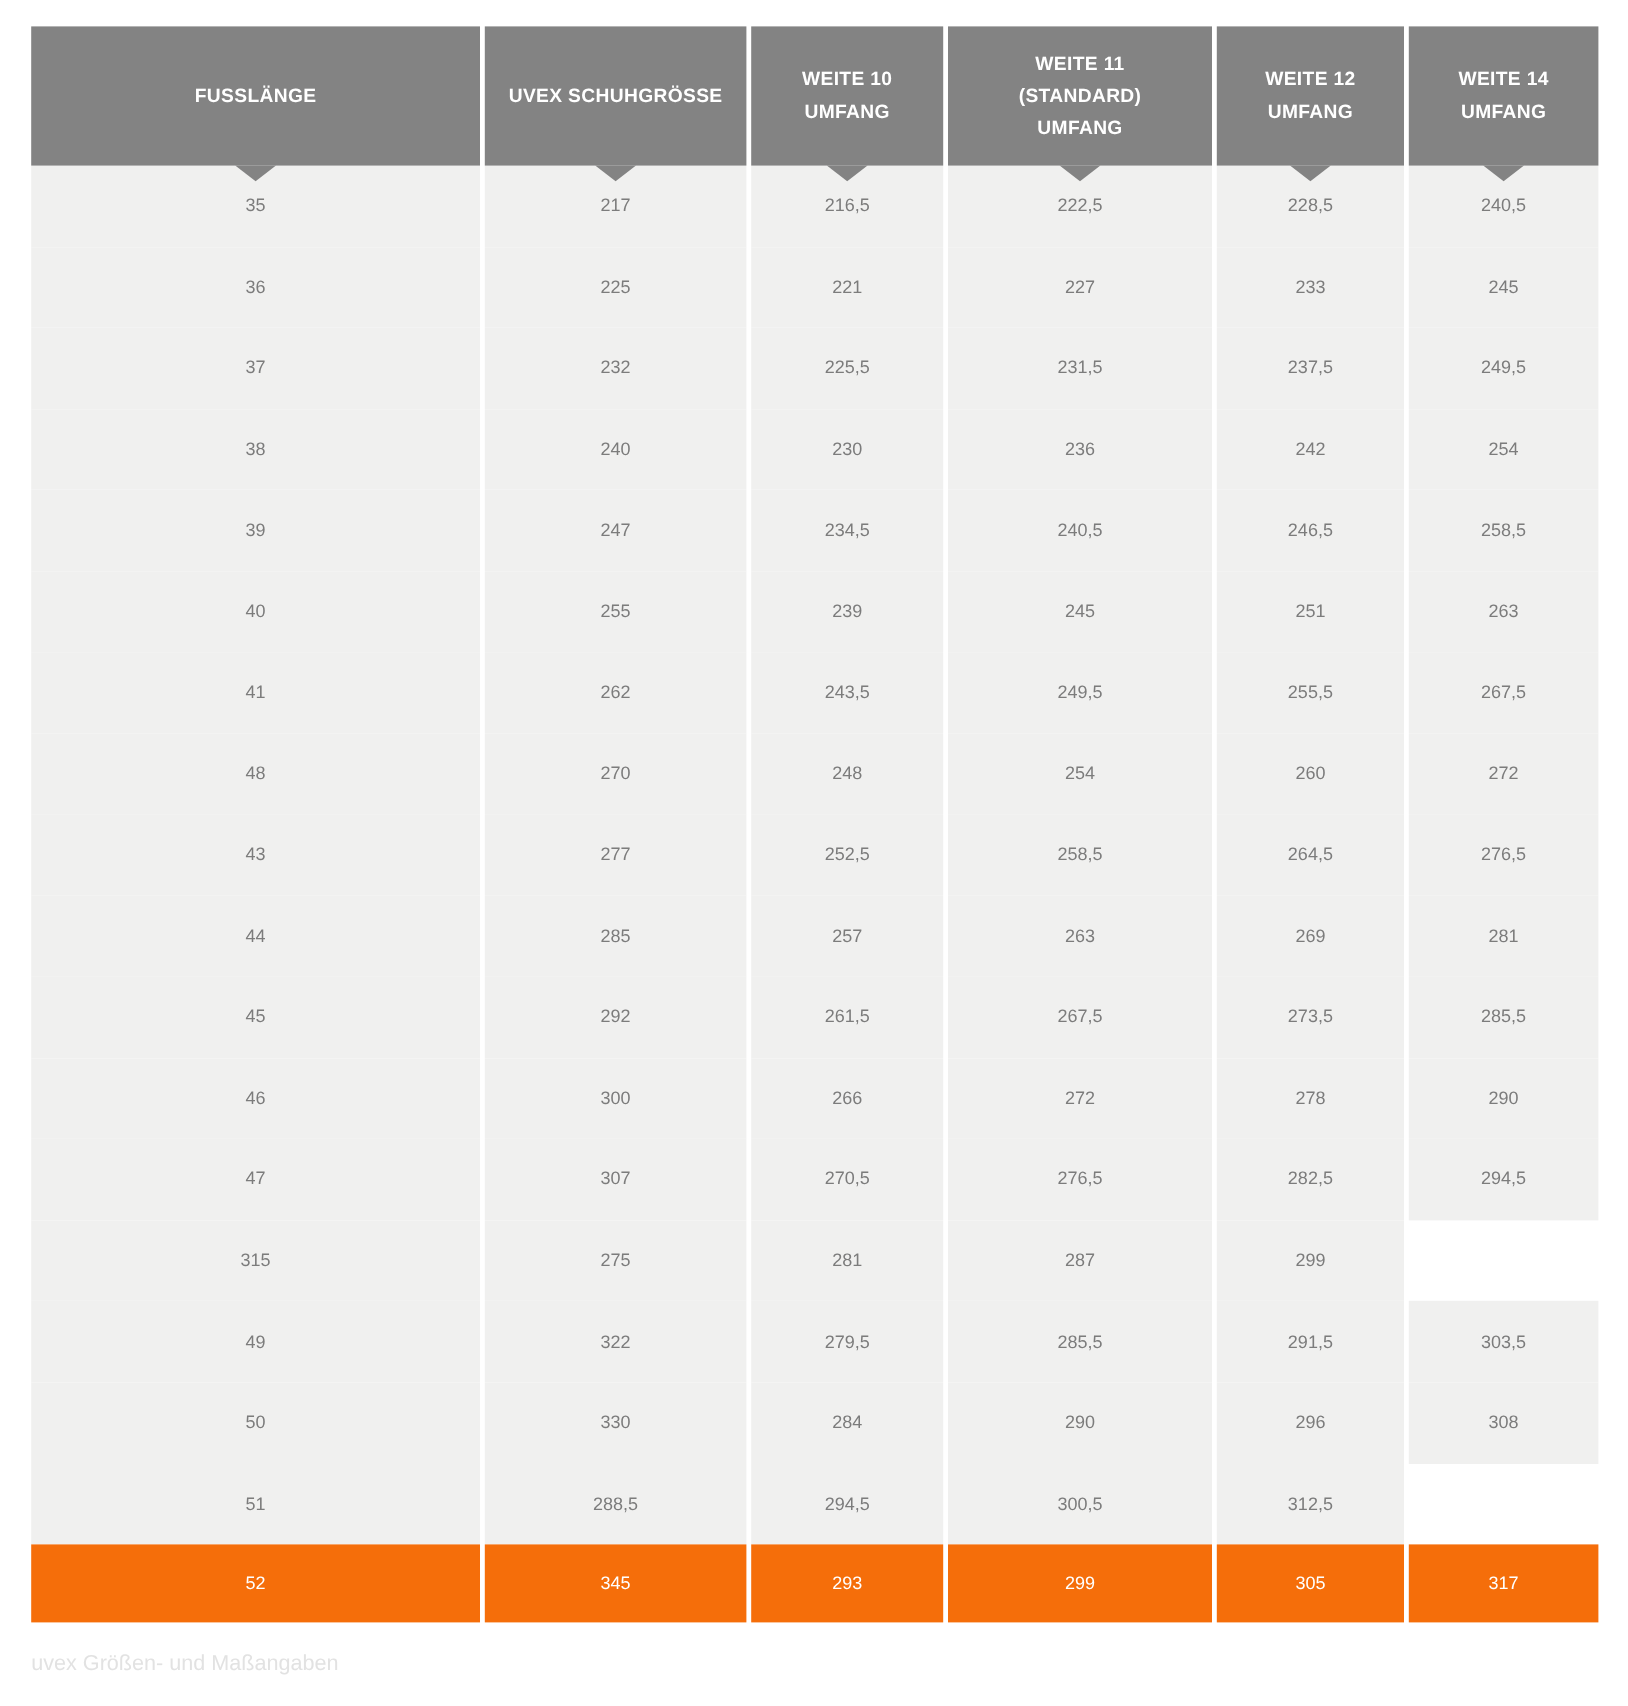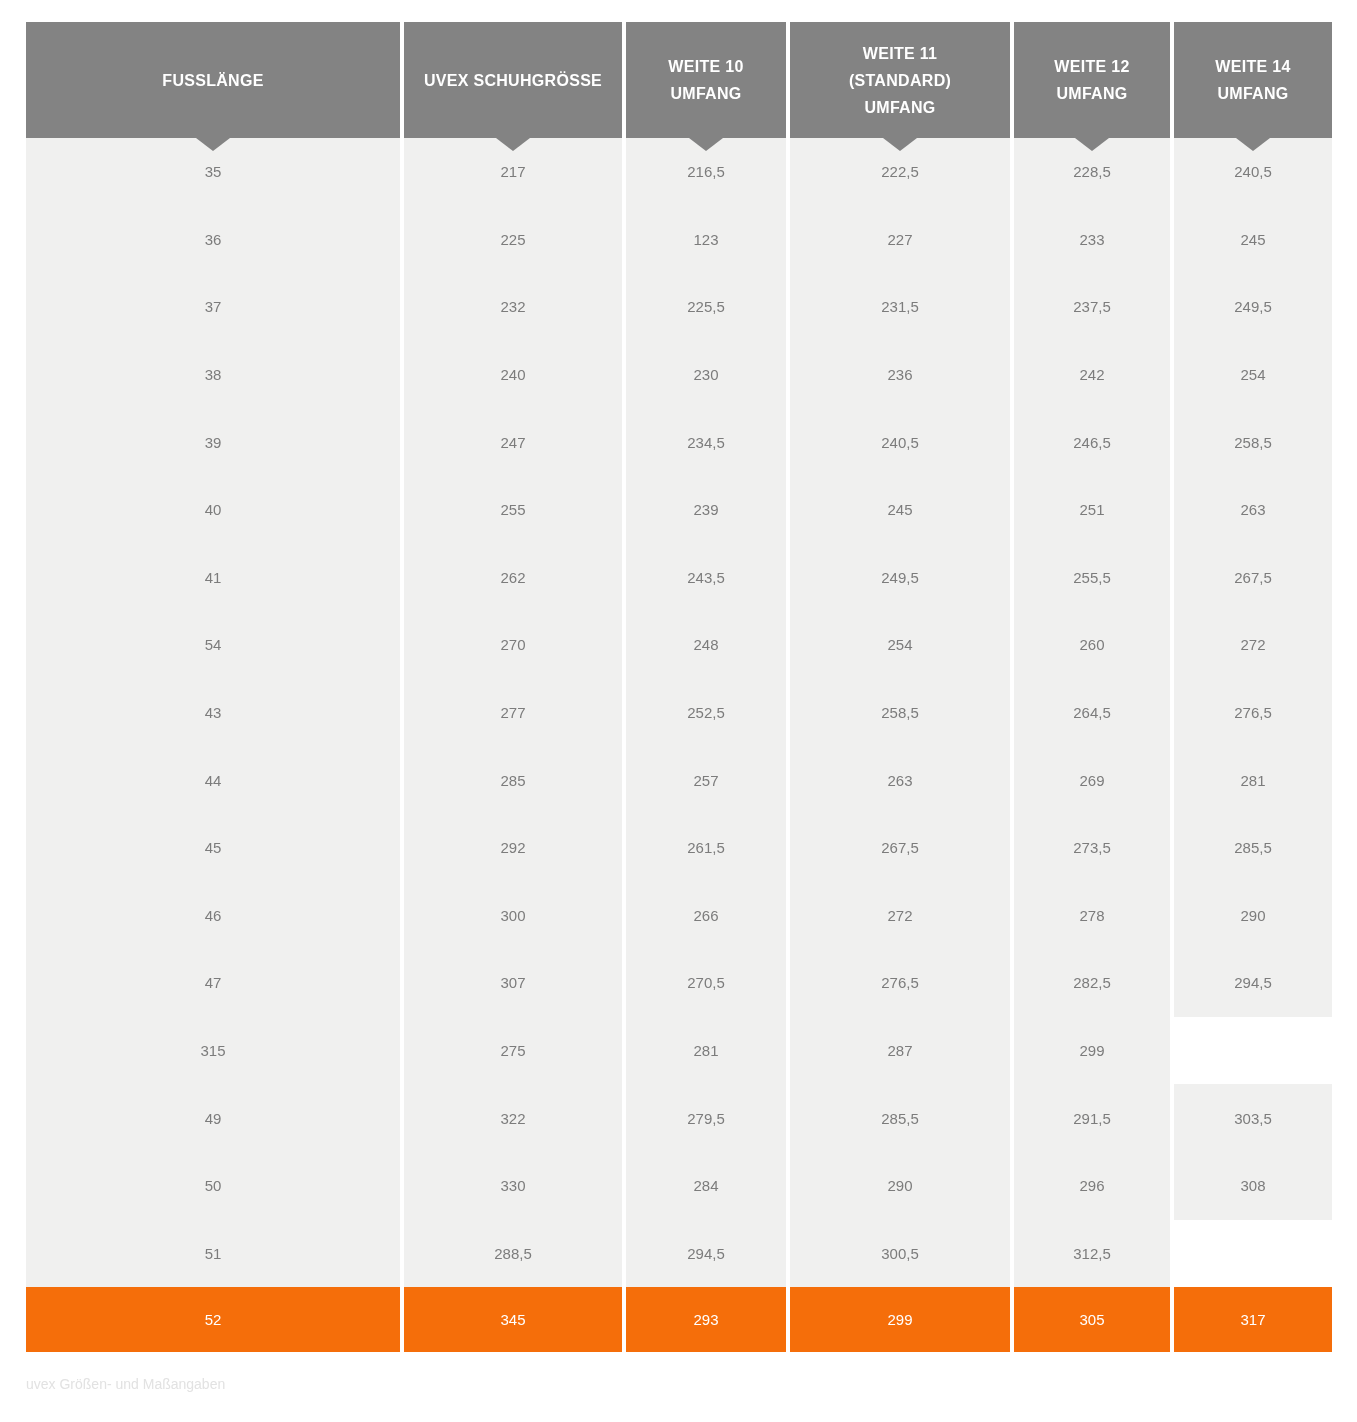--- a/index.html
+++ b/index.html
@@ -79,21 +79,21 @@
     margin-top: 0;
   }
   .highlight-row .cell {
     background: var(--highlight-bg);
     color: var(--highlight-text);
   }
   .caption {
     position: absolute;
     left: 26px;
     top: 1376px;
-    font-size: 14px;
+    font-size: 18px;
     color: var(--caption-text);
   }
 </style>
 </head>
 <body>
 
 <div class="page">
 
   <div class="size-table">
 
@@ -116,21 +116,21 @@
           <div class="cell">35</div>
           <div class="cell">217</div>
           <div class="cell">216,5</div>
           <div class="cell">222,5</div>
           <div class="cell">228,5</div>
           <div class="cell">240,5</div>
         </div>
         <div class="grid-row row">
           <div class="cell">36</div>
           <div class="cell">225</div>
-          <div class="cell">123</div>
+          <div class="cell">221</div>
           <div class="cell">227</div>
           <div class="cell">233</div>
           <div class="cell">245</div>
         </div>
         <div class="grid-row row">
           <div class="cell">37</div>
           <div class="cell">232</div>
           <div class="cell">225,5</div>
           <div class="cell">231,5</div>
           <div class="cell">237,5</div>
@@ -162,21 +162,21 @@
         </div>
         <div class="grid-row row">
           <div class="cell">41</div>
           <div class="cell">262</div>
           <div class="cell">243,5</div>
           <div class="cell">249,5</div>
           <div class="cell">255,5</div>
           <div class="cell">267,5</div>
         </div>
         <div class="grid-row row">
-          <div class="cell">54</div>
+          <div class="cell">48</div>
           <div class="cell">270</div>
           <div class="cell">248</div>
           <div class="cell">254</div>
           <div class="cell">260</div>
           <div class="cell">272</div>
         </div>
         <div class="grid-row row">
           <div class="cell">43</div>
           <div class="cell">277</div>
           <div class="cell">252,5</div>

